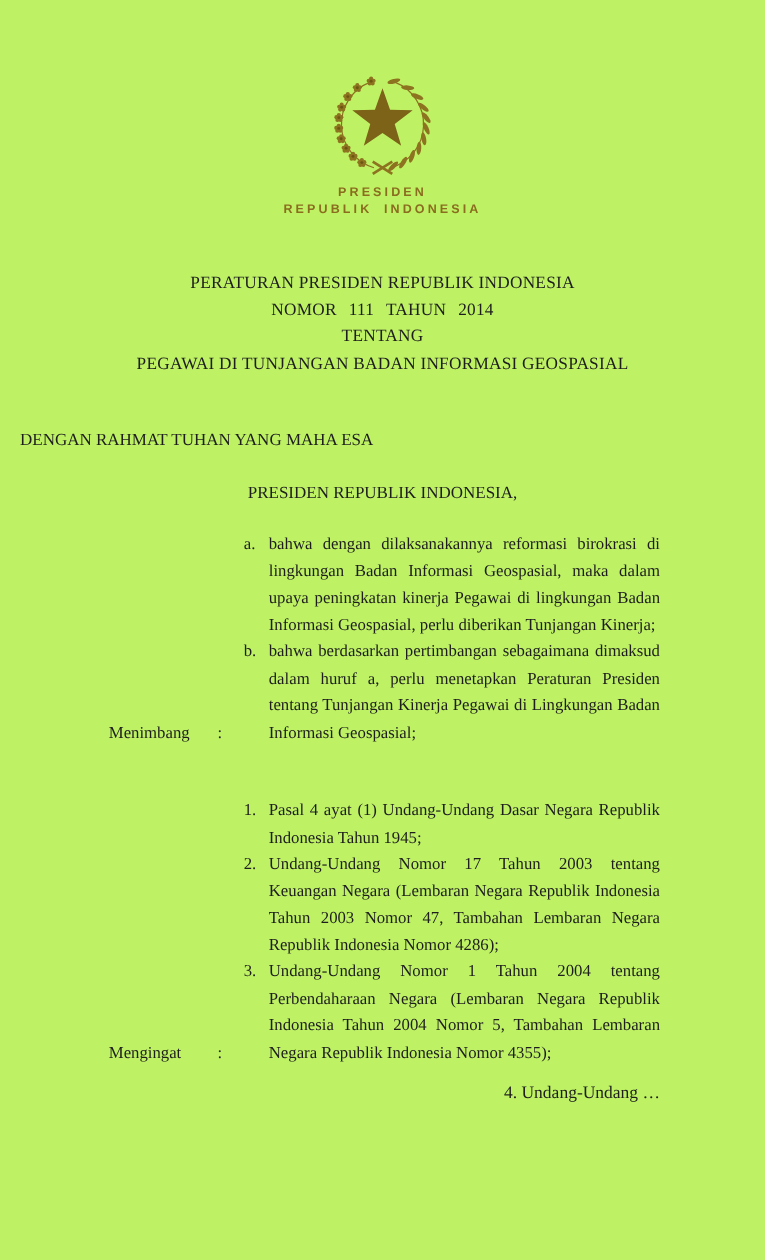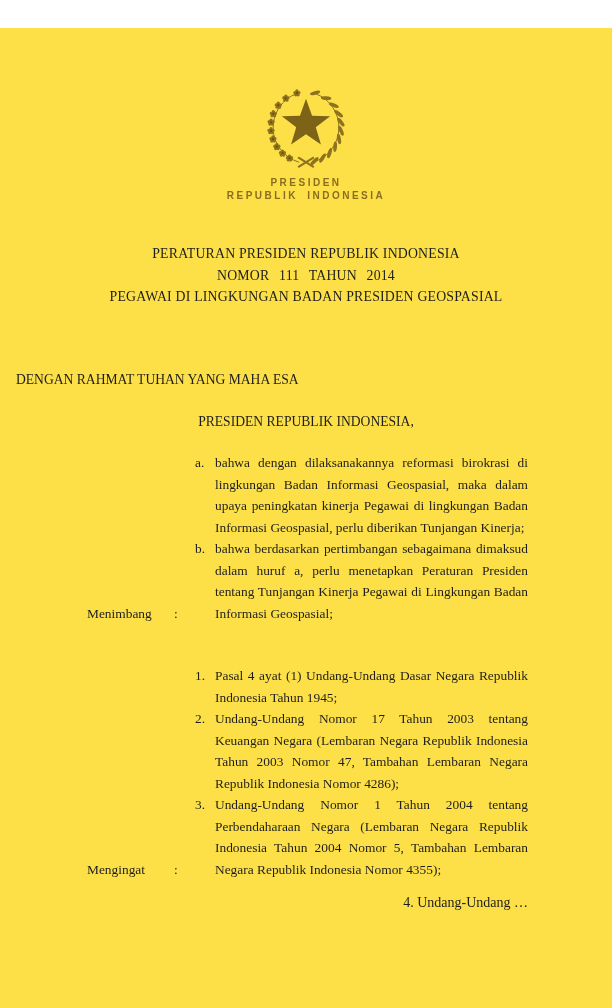--- a/index.html
+++ b/index.html
@@ -4,21 +4,21 @@
 <style>
   html, body { margin: 0; padding: 0; }
   body {
     width: 612px; height: 1008px;
     background: #ffffff;
     font-family: "Liberation Serif", serif;
     color: #1e1e1e;
     position: relative;
     overflow: hidden;
   }
-  .page { position: absolute; inset: 0; background: #fde047; margin-top: 28px; }
+  .page { position: absolute; inset: 0; background: #bef264; }
 
   
   .emblem-svg {
     position: absolute; top: 55px; left: 50%;
     transform: translateX(-50%);
     width: 118px; height: 88px;
   }
   .emblem-line {
     position: absolute; left: 0; width: 100%;
     text-align: center;
@@ -119,21 +119,22 @@
     <use href="#boll" transform="translate(43.1,76.8)"></use>
 
     <path d="M 52 86 L 68 76 M 68 86 L 52 76" stroke="#8d7220" stroke-width="2.2" fill="none"></path>
   </svg>
   <div class="emblem-line emblem-line1">PRESIDEN</div>
   <div class="emblem-line emblem-line2">REPUBLIK INDONESIA</div>
 
   <div class="title-block">
     <div class="title-line">PERATURAN PRESIDEN REPUBLIK INDONESIA</div>
     <div class="title-line spread">NOMOR 111 TAHUN 2014</div>
-    <div class="title-line">PEGAWAI DI LINGKUNGAN BADAN PRESIDEN GEOSPASIAL</div>
+    <div class="title-line">TENTANG</div>
+    <div class="title-line">PEGAWAI DI TUNJANGAN BADAN INFORMASI GEOSPASIAL</div>
   </div>
 
   <div class="invocation">DENGAN RAHMAT TUHAN YANG MAHA ESA</div>
   <div class="issuer">PRESIDEN REPUBLIK INDONESIA,</div>
 
   <div class="clause menimbang">
     <div class="clause-label">Menimbang</div>
     <div class="clause-colon">:</div>
     <div class="clause-items">
       <div class="clause-item">

